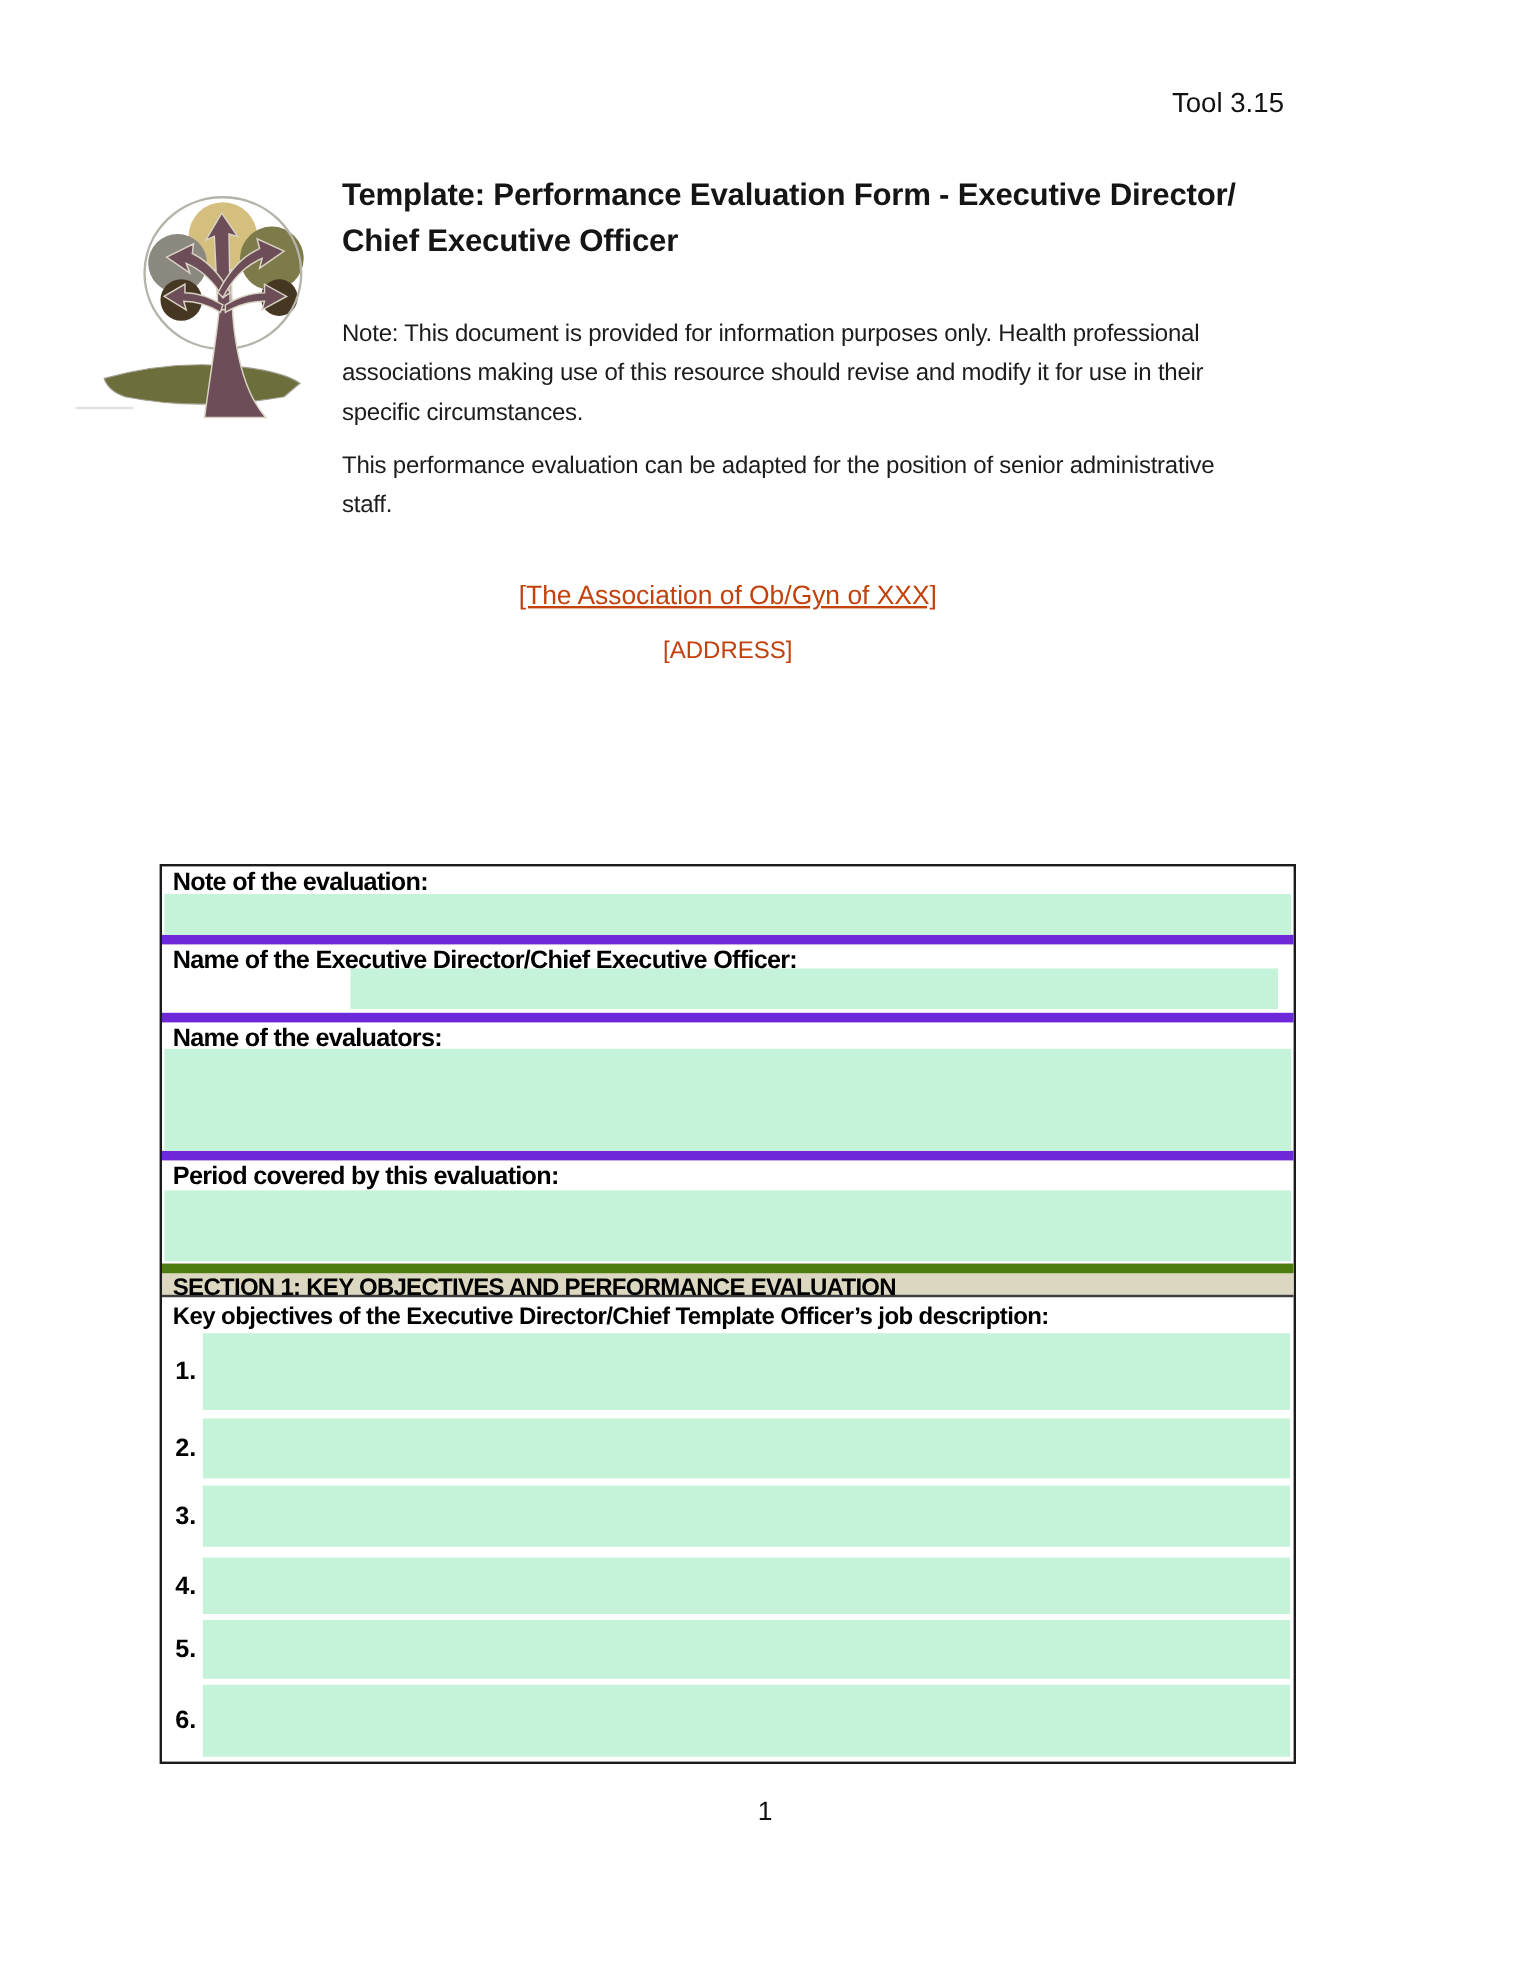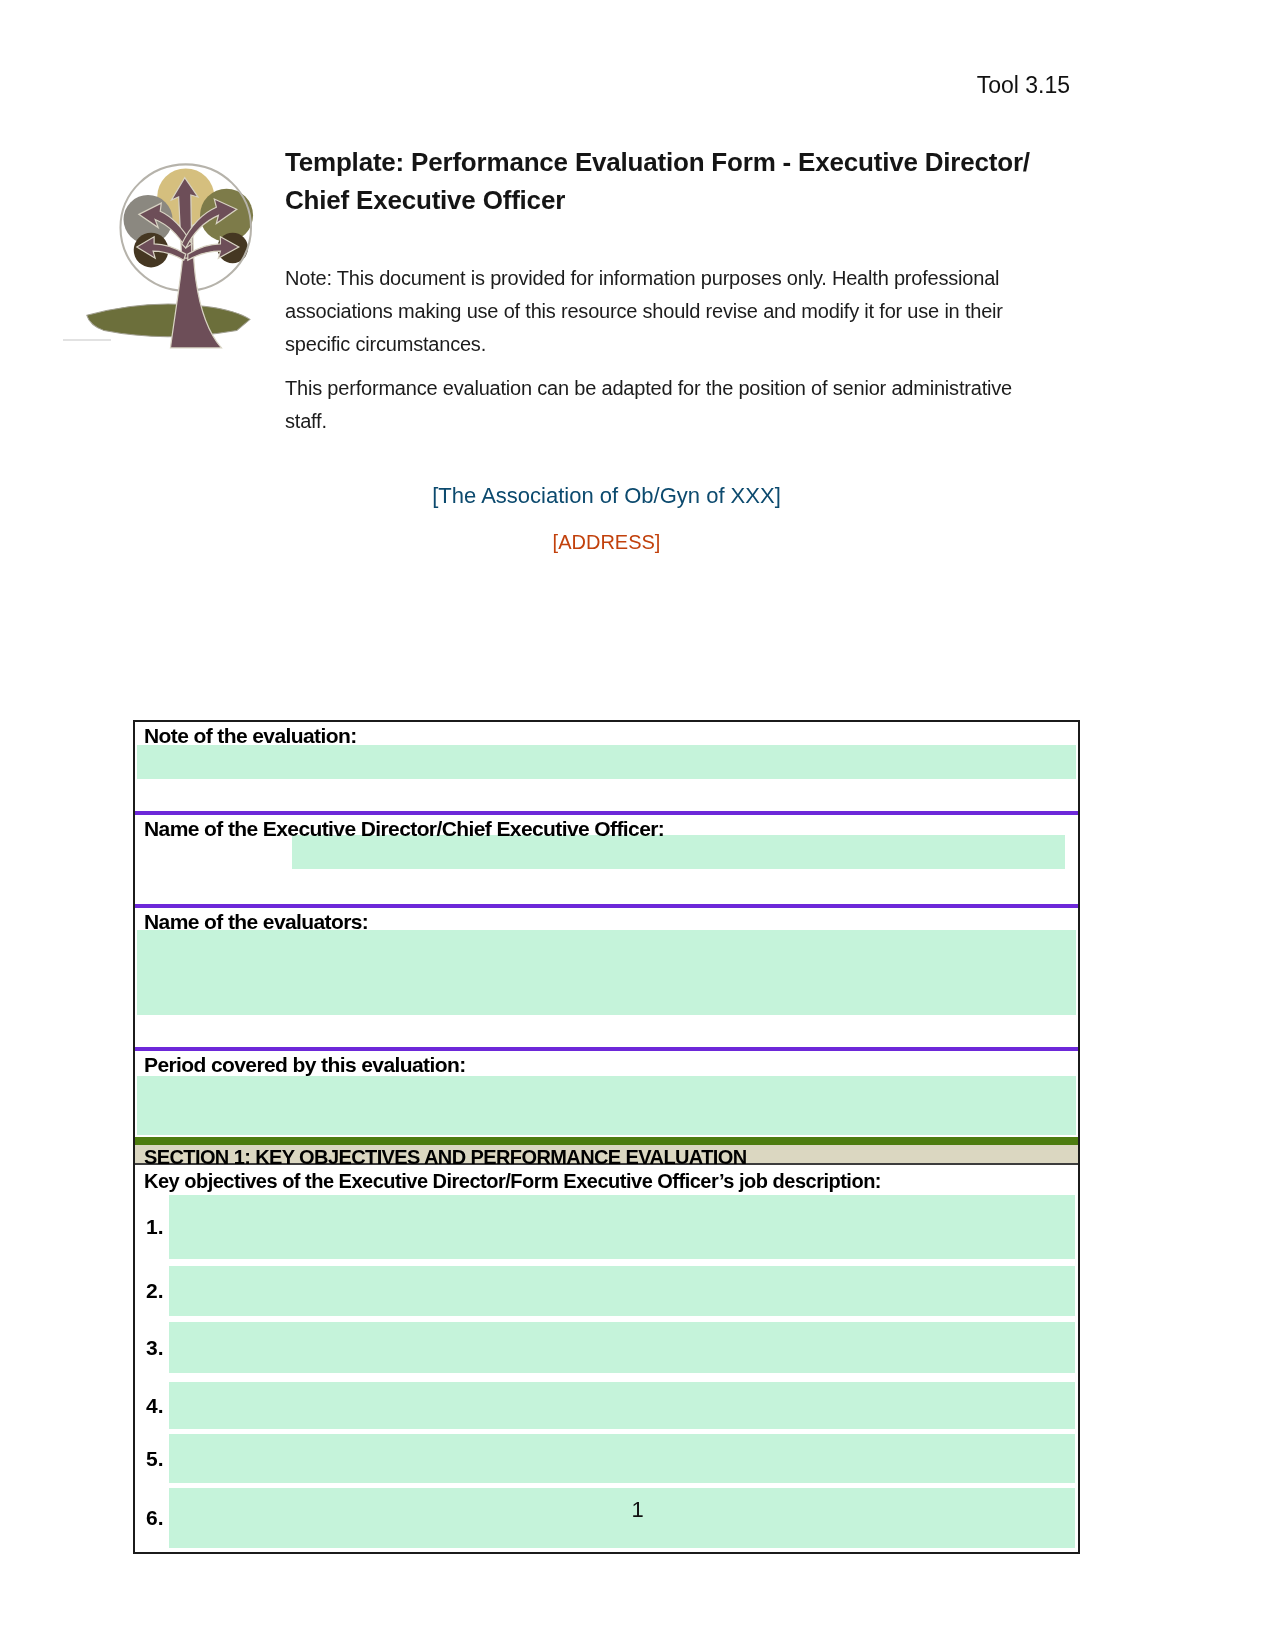--- a/index.html
+++ b/index.html
@@ -14,30 +14,30 @@
   .tool-label{position:absolute;top:72px;right:205px;font-size:23px;color:#111;}
   .logo{position:absolute;left:83px;top:146px;width:180px;height:204px;}
   .logo svg{width:100%;height:100%;display:block;}
   .logo-artifact{position:absolute;left:63px;top:339px;width:48px;height:2px;background:#e2e2e2;}
   .title{
     position:absolute;left:285px;top:143px;width:800px;
     font-size:26px;font-weight:700;line-height:38px;letter-spacing:-0.2px;color:#151515;
   }
   .note-para{position:absolute;left:285px;top:262px;width:745px;font-size:20px;line-height:33px;letter-spacing:-0.2px;color:#1c1c1c;}
   .adapt-para{position:absolute;left:285px;top:372px;width:745px;font-size:20px;line-height:33px;letter-spacing:-0.2px;color:#1c1c1c;}
-  .assoc-line{position:absolute;left:133px;top:483px;width:947px;text-align:center;font-size:22px;color:#0c4a6e;}
+  .assoc-line{position:absolute;left:133px;top:483px;width:947px;text-align:center;font-size:22px;color:#c2410c;text-decoration:underline;}
   .addr-line{position:absolute;left:133px;top:531px;width:947px;text-align:center;font-size:20px;color:#c2410c;}
   .intro-para{position:absolute;left:142px;top:606px;width:952px;font-size:20px;line-height:33px;letter-spacing:-0.2px;color:#1c1c1c;}
 
   .form-table{
     position:absolute;left:133px;top:720px;width:947px;box-sizing:border-box;
     border:2px solid #1b1b1b;background:#fff;
   }
   .frow{position:relative;}
-  .sep{border-top:4px solid #6d28d9;margin-top:32px;}
+  .sep{border-top:8px solid #6d28d9;}
   .flabel{
     position:relative;z-index:2;font-weight:700;font-size:21px;letter-spacing:-0.6px;
     padding:2px 0 0 9px;color:#000;white-space:nowrap;
   }
   .bar{position:absolute;z-index:1;background:var(--field-green);}
   .r1{height:57px}.r1 .bar{left:2px;right:2px;top:23px;bottom:0;}
   .r2{height:57px}.r2 .bar{left:157px;width:773px;top:20px;height:34px;}
   .r3{height:107px}.r3 .bar{left:2px;right:2px;top:22px;bottom:0;}
   .r4{height:86px}.r4 .bar{left:2px;right:2px;top:25px;height:59px;}
   .sec-head{
@@ -120,21 +120,21 @@
     <div class="frow r4 sep">
       <div class="flabel">Period covered by this evaluation:</div>
       <div class="bar"></div>
     </div>
 
     <div class="sec-head">
       <div class="flabel">SECTION 1: KEY OBJECTIVES AND PERFORMANCE EVALUATION</div>
     </div>
 
     <div class="sec-body">
-      <div class="subhead">Key objectives of the Executive Director/Form Executive Officer’s job description:</div>
+      <div class="subhead">Key objectives of the Executive Director/Chief Template Officer’s job description:</div>
 
       <div class="obj o1">
         <span class="num">1.</span>
         <div class="bar2"></div>
       </div>
       <div class="obj o2">
         <span class="num">2.</span>
         <div class="bar2"></div>
       </div>
       <div class="obj o3">

